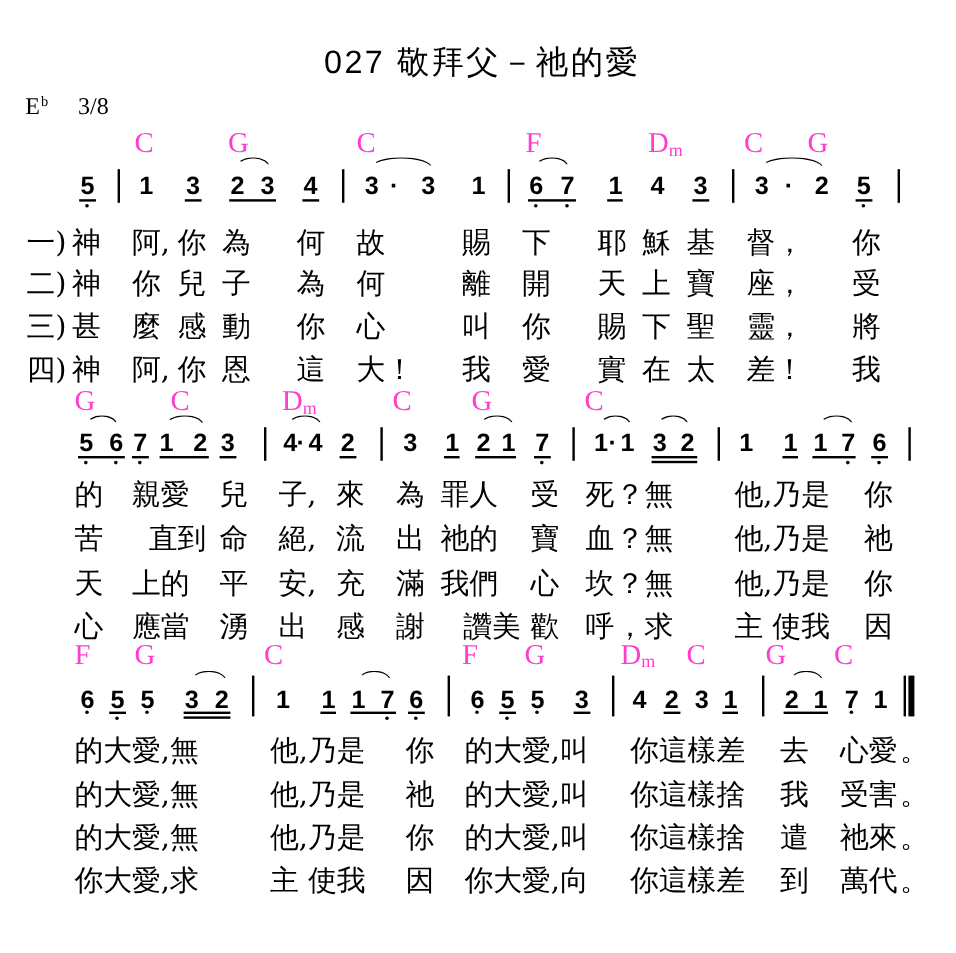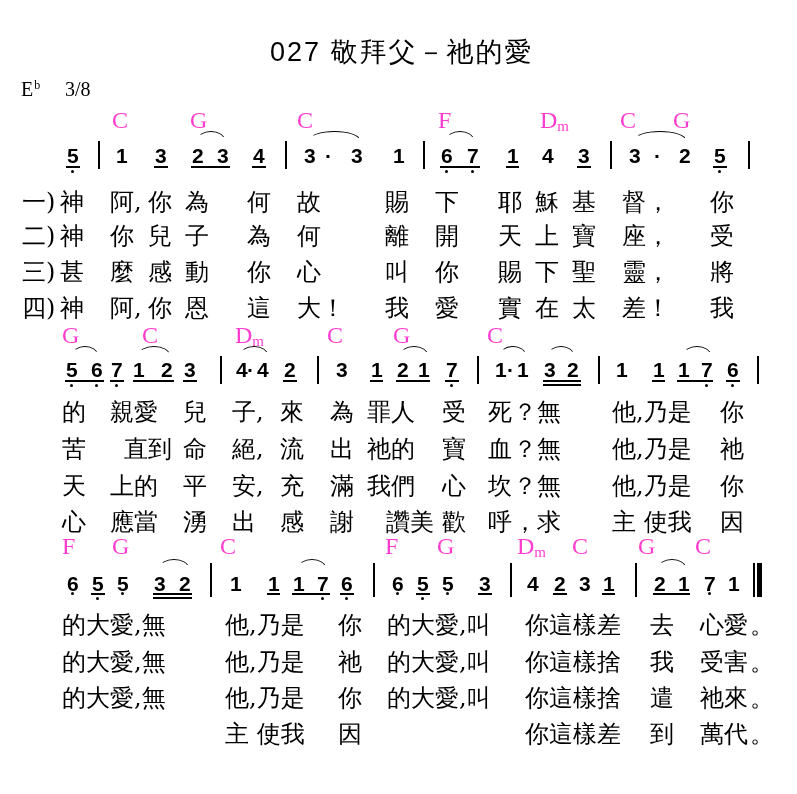--- a/index.html
+++ b/index.html
@@ -378,22 +378,24 @@
       <span class="ly" style="left:62px">的大愛,無</span>
       <span class="ly" style="left:225px">他,乃是</span>
       <span class="ly" style="left:338px">你</span>
       <span class="ly" style="left:387px">的大愛,叫</span>
       <span class="ly" style="left:525px">你這樣捨</span>
       <span class="ly" style="left:650px">遣</span>
       <span class="ly" style="left:700px">祂來</span>
       <span class="ly" style="left:750px">。</span>
     </div>
     <div class="lrow" style="top:721px">
+      <span class="ly" style="left:62px">你大愛,求</span>
       <span class="ly" style="left:225px">主 使我</span>
       <span class="ly" style="left:338px">因</span>
+      <span class="ly" style="left:387px">你大愛,向</span>
       <span class="ly" style="left:525px">你這樣差</span>
       <span class="ly" style="left:650px">到</span>
       <span class="ly" style="left:700px">萬代</span>
       <span class="ly" style="left:750px">。</span>
     </div>
   </div>
 
 </div>
 
 </body></html>

